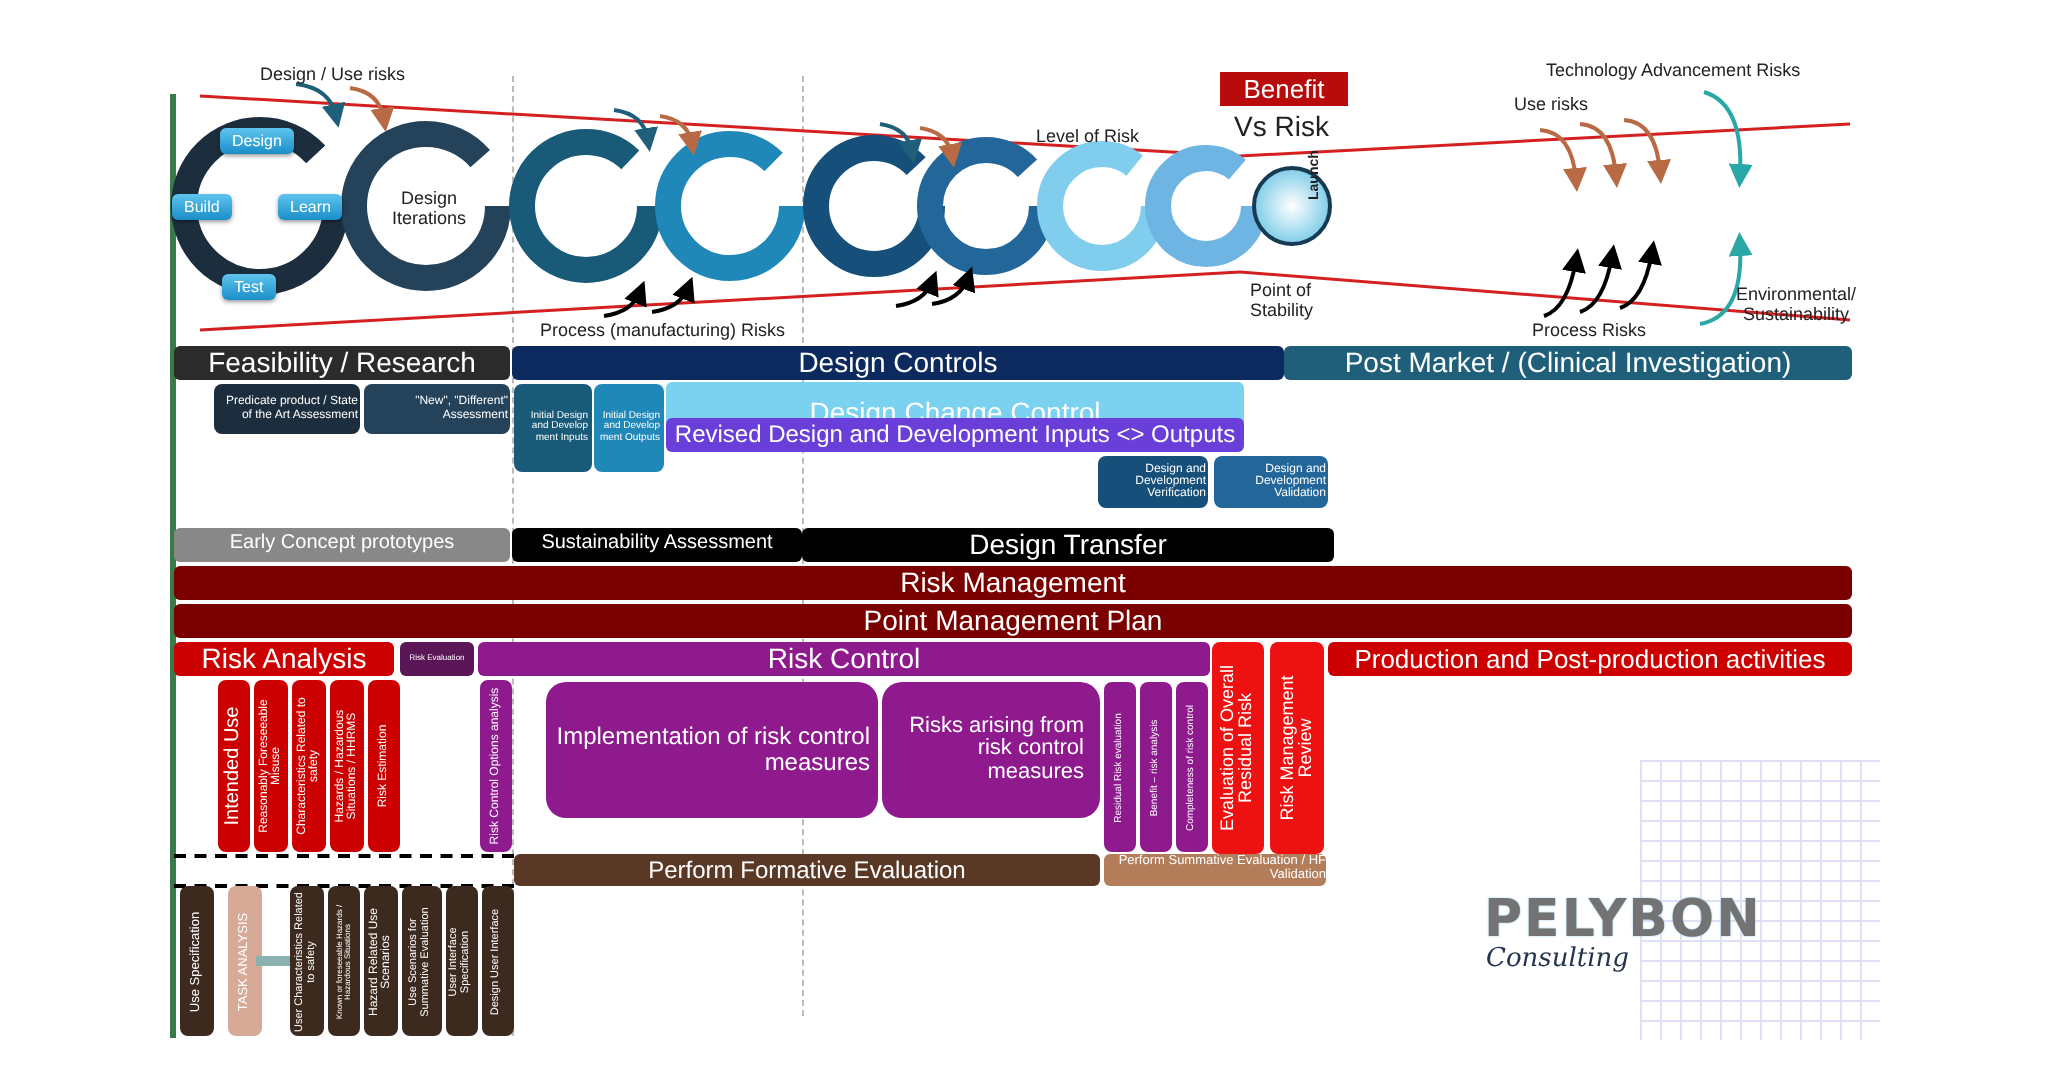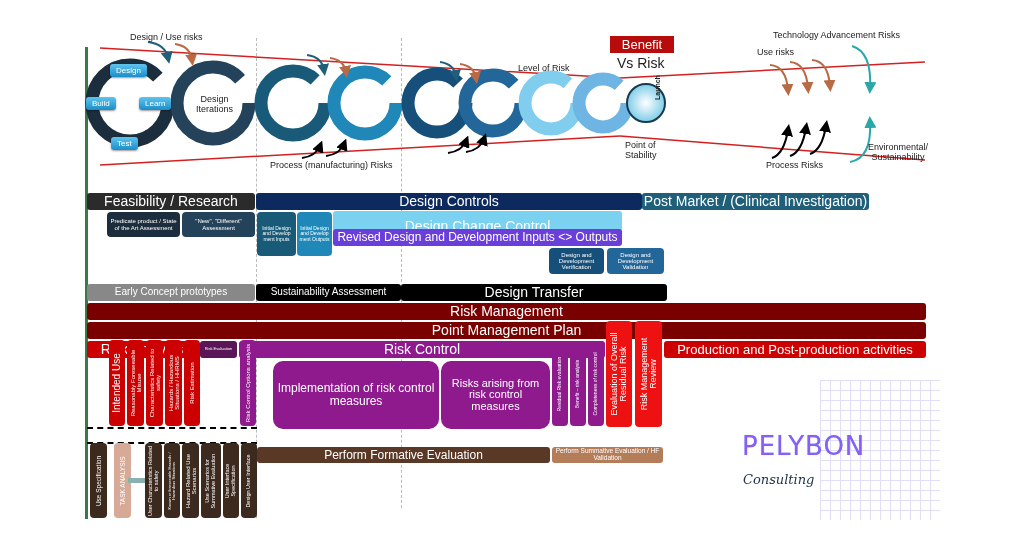--- a/index.html
+++ b/index.html
@@ -1,18 +1,18 @@
 <!DOCTYPE html>
 <html><head>
 <meta charset="utf-8">
 <style>
   html,body{margin:0;padding:0;background:#fff;}
   body{width:1024px;height:540px;position:relative;overflow:hidden;font-family:"Liberation Sans",sans-serif;}
   .abs{position:absolute;box-sizing:border-box;}
-  .bar{position:absolute;box-sizing:border-box;color:#fff;display:flex;align-items:center;justify-content:center;text-align:center;border-radius:3px;line-height:1.05;margin-top:20px;}
+  .bar{position:absolute;box-sizing:border-box;color:#fff;display:flex;align-items:center;justify-content:center;text-align:right;border-radius:3px;line-height:1.05;}
   .vbox{position:absolute;box-sizing:border-box;color:#fff;border-radius:4px;overflow:hidden;}
   .vtext{position:absolute;left:50%;top:50%;transform:translate(-50%,-50%) rotate(-90deg);white-space:nowrap;text-align:center;line-height:1.05;}
   .lbl{position:absolute;color:#222;font-size:9px;white-space:nowrap;}
   .chip{position:absolute;background:linear-gradient(#5fc4ee,#1a8ec9);color:#fff;font-size:8px;border-radius:3px;padding:2px 6px;box-shadow:0 1px 2px rgba(0,0,0,.4);}
   .dashv{position:absolute;border-left:1px dashed #bbb;width:0;}
 </style>
 </head>
 <body>
 
 <div class="abs" style="left:85px;top:47px;width:3px;height:472px;background:#3a7a4a;"></div>
@@ -95,21 +95,21 @@
 <div class="lbl" style="left:625px;top:140px;white-space:pre;">Point of
 Stability</div>
 <div class="lbl" style="left:757px;top:47px;">Use risks</div>
 <div class="lbl" style="left:773px;top:30px;">Technology Advancement Risks</div>
 <div class="lbl" style="left:766px;top:160px;">Process Risks</div>
 <div class="lbl" style="left:868px;top:142px;white-space:pre;text-align:center;">Environmental/
 Sustainability</div>
 
 <div class="bar" style="left:87px;top:173px;width:168px;height:17px;background:#2b2b2b;font-size:14px;">Feasibility / Research</div>
 <div class="bar" style="left:256px;top:173px;width:386px;height:17px;background:#0d2a5e;font-size:14px;">Design Controls</div>
-<div class="bar" style="left:642px;top:173px;width:227px;height:17px;background:#1f5f7a;font-size:14px;">Post Market / (Clinical Investigation)</div>
+<div class="bar" style="left:642px;top:173px;width:284px;height:17px;background:#1f5f7a;font-size:14px;">Post Market / (Clinical Investigation)</div>
 
 <div class="bar" style="left:107px;top:192px;width:73px;height:25px;background:#1c2e3e;font-size:6px;border-radius:4px;padding:1px;">Predicate product / State of the Art Assessment</div>
 <div class="bar" style="left:182px;top:192px;width:73px;height:25px;background:#24435a;font-size:6px;border-radius:4px;padding:1px;">"New", "Different" Assessment</div>
 
 <div class="bar" style="left:257px;top:192px;width:39px;height:44px;background:#185a78;font-size:5px;border-radius:4px;padding:2px;">Initial Design and Develop ment Inputs</div>
 <div class="bar" style="left:297px;top:192px;width:35px;height:44px;background:#1f88b8;font-size:5px;border-radius:4px;padding:2px;">Initial Design and Develop ment Outputs</div>
 <div class="bar" style="left:333px;top:191px;width:289px;height:31px;background:#7ad2f0;font-size:14px;">Design Change Control</div>
 <div class="bar" style="left:333px;top:209px;width:289px;height:17px;background:#6a3fd9;font-size:12px;">Revised Design and Development Inputs &lt;&gt; Outputs</div>
 <div class="bar" style="left:549px;top:228px;width:55px;height:26px;background:#154f7a;font-size:6px;border-radius:4px;padding:1px;">Design and Development Verification</div>
 <div class="bar" style="left:607px;top:228px;width:57px;height:26px;background:#23679a;font-size:6px;border-radius:4px;padding:1px;">Design and Development Validation</div>
@@ -187,14 +187,14 @@
     <span class="vtext" style="font-size:5.5px;white-space:normal;width:70px;">Use Scenarios for Summative Evaluation</span>
   </div>
 <div class="vbox" style="left:223px;top:443px;width:16px;height:75px;background:#3d2a1e;">
     <span class="vtext" style="font-size:5.5px;white-space:normal;width:60px;">User Interface Specification</span>
   </div>
 <div class="vbox" style="left:241px;top:443px;width:16px;height:75px;background:#3d2a1e;">
     <span class="vtext" style="font-size:5.5px;white-space:normal;width:60px;">Design User Interface</span>
   </div>
 
 <div class="abs" style="left:820px;top:380px;width:120px;height:140px;background-image:linear-gradient(#d8d8f4 1px,transparent 1px),linear-gradient(90deg,#d8d8f4 1px,transparent 1px);background-size:10px 10px;opacity:.8;"></div>
-<div class="abs" style="left:742px;top:431px;font-family:'DejaVu Sans',sans-serif;font-weight:normal;font-size:26px;letter-spacing:1px;color:#8b5cf6;text-shadow:0 0 1px #88c8e8;">PELYBON</div>
+<div class="abs" style="left:742px;top:445px;font-family:'DejaVu Sans',sans-serif;font-weight:bold;font-size:26px;letter-spacing:1px;color:#737373;text-shadow:0 0 1px #88c8e8;">PELYBON</div>
 <div class="abs" style="left:743px;top:472px;font-family:'DejaVu Serif',serif;font-style:italic;font-size:13px;color:#24344e;">Consulting</div>
 
 </body></html>

